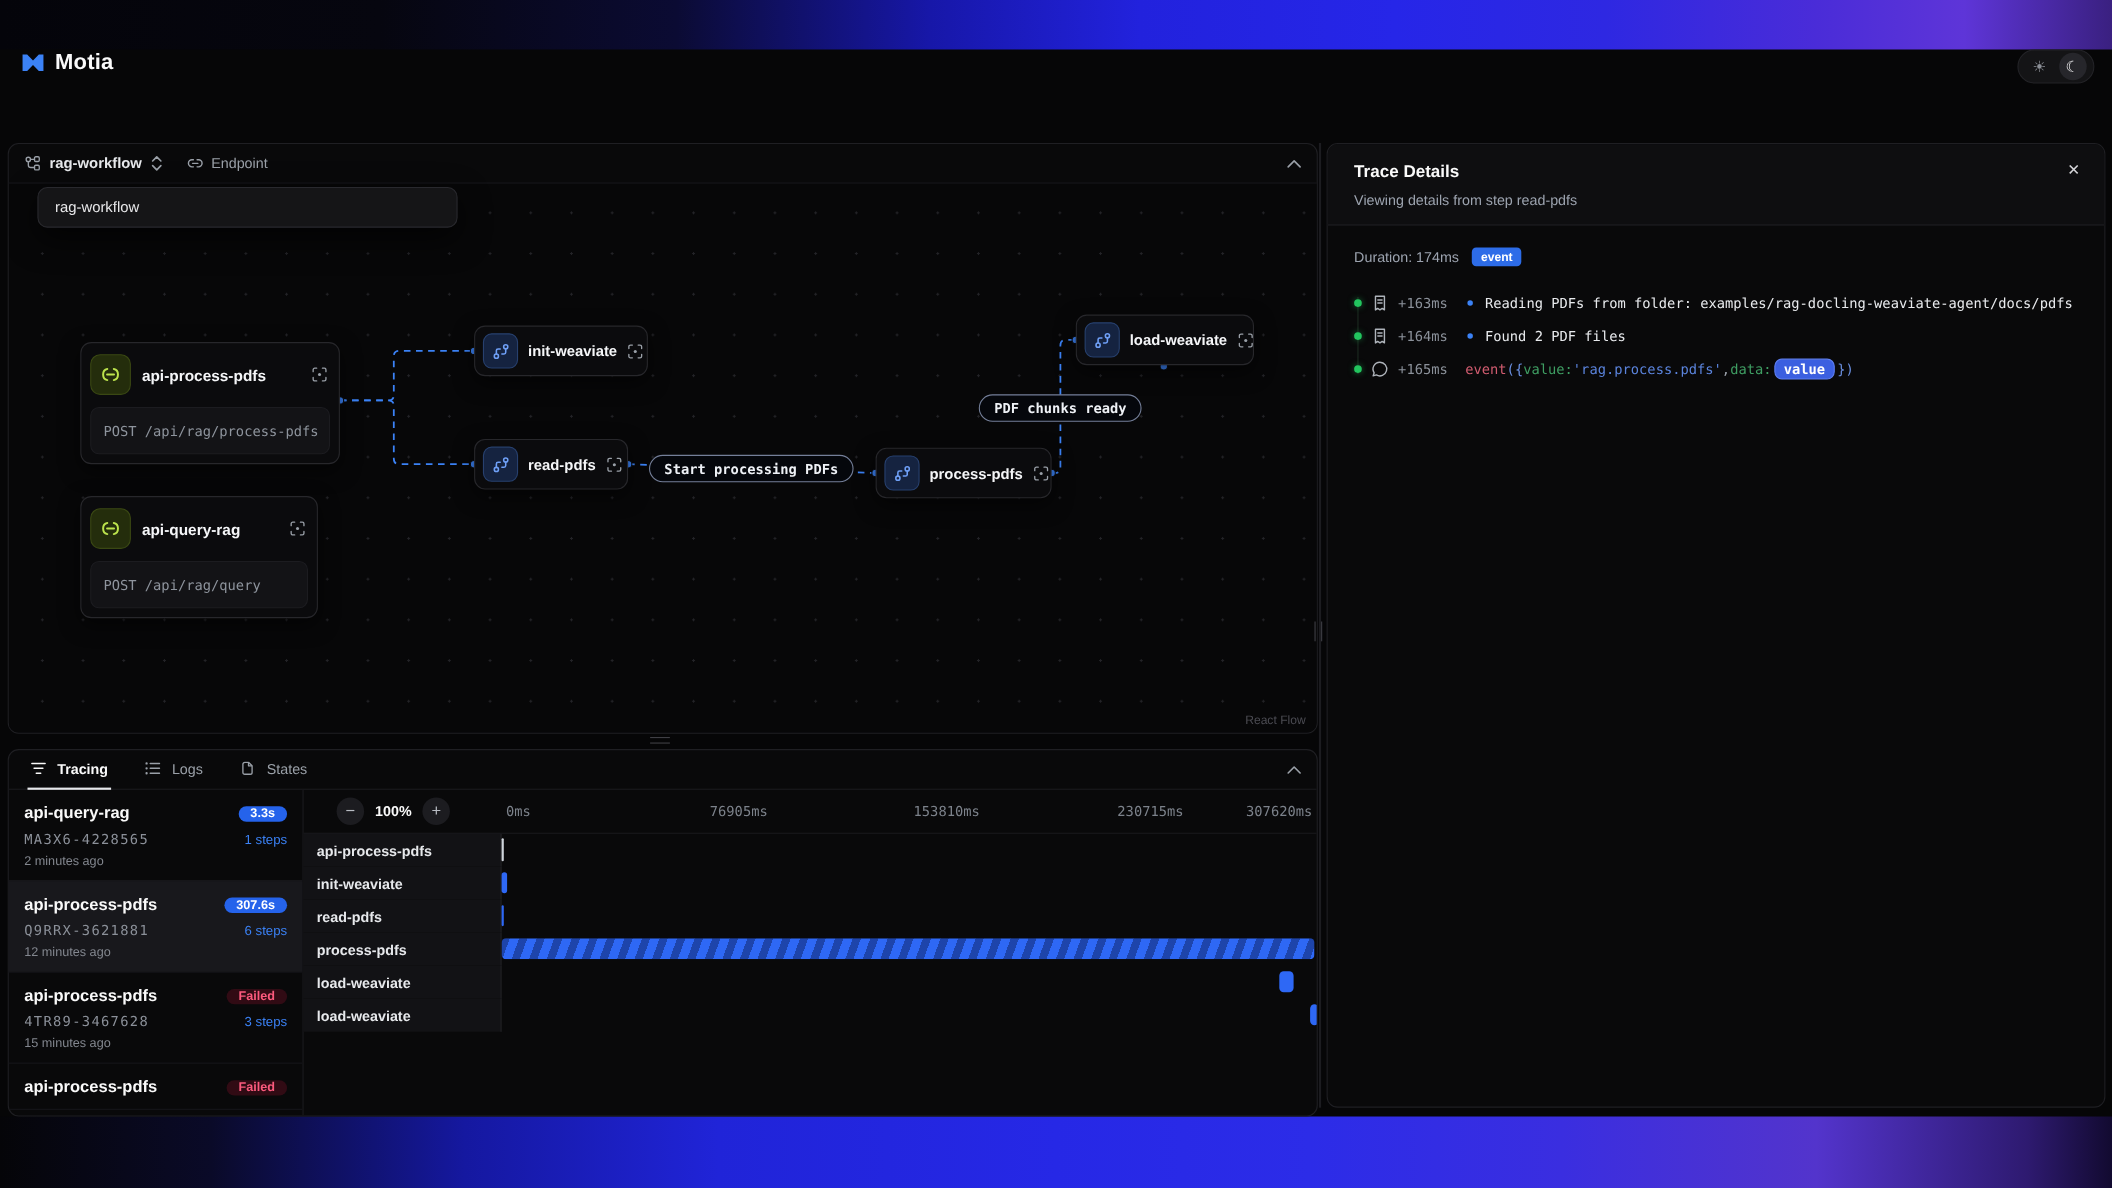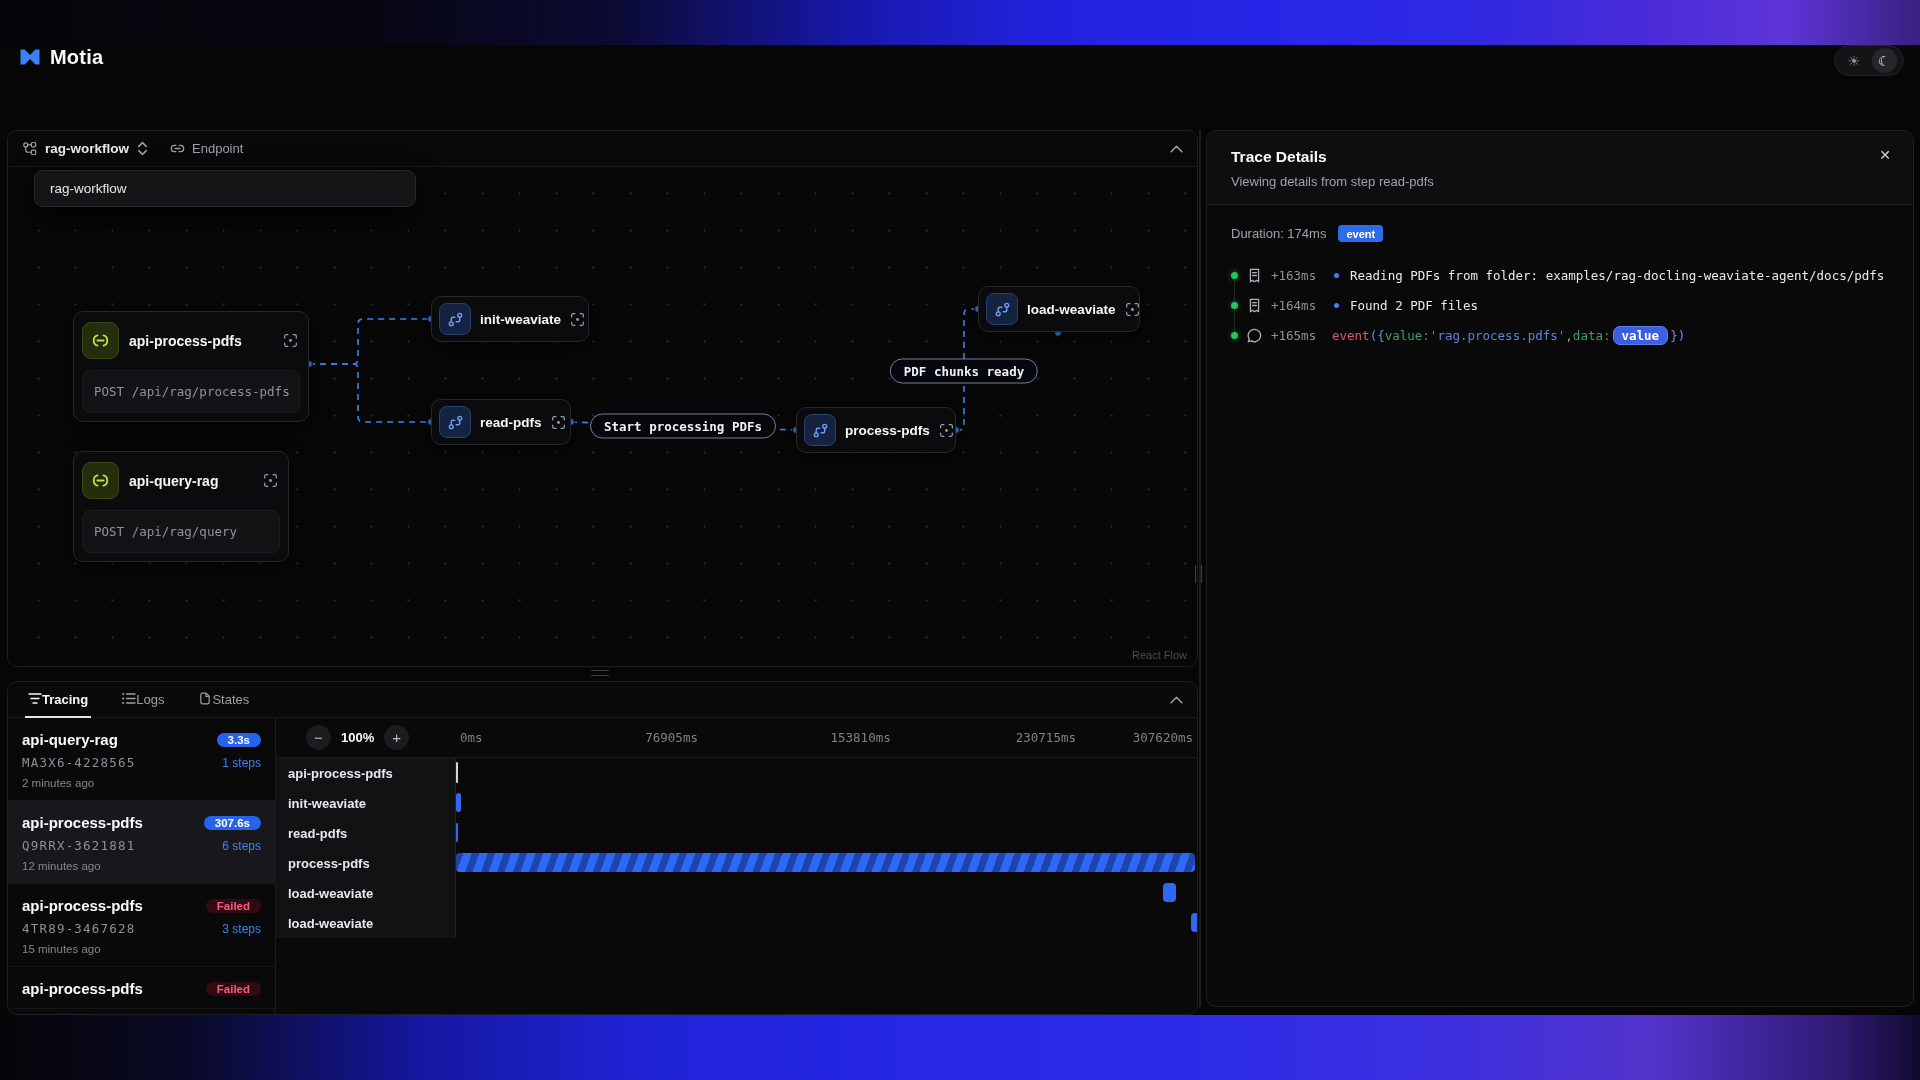--- a/index.html
+++ b/index.html
@@ -58,21 +58,21 @@
   .edge-label { position:absolute; z-index:4; transform:translate(-50%,-50%); background:#05070c; border:1px solid #747f99; border-radius:999px; padding:4px 13px; font-family:"DejaVu Sans Mono",monospace; font-size:12.5px; font-weight:700; color:#eef1f6; white-space:nowrap; }
   .attribution { position:absolute; right:10px; bottom:6px; font-size:11px; color:#4b4b52; z-index:5; }
 
   
   .h-handle { position:absolute; left:591px; top:625px; width:18px; height:6px; border-top:1.5px solid #3f3f45; border-bottom:1.5px solid #3f3f45; z-index:8; cursor:row-resize; }
   .v-divider { position:absolute; left:1199px; top:85px; width:1.5px; height:877px; background:#1c1c20; z-index:8; }
   .v-handle { position:absolute; left:1195px; top:520px; width:7px; height:18px; border-left:1.5px solid #3f3f45; border-right:1.5px solid #3f3f45; z-index:9; cursor:col-resize; }
 
   
   .tabs-bar { height:36px; border-bottom:1px solid #1b1b1f; display:flex; align-items:center; gap:34px; padding:0 14px 0 20px; }
-  .btab { height:100%; display:flex; align-items:center; gap:0; font-size:13px; color:#9aa0a8; position:relative; cursor:pointer; }
+  .btab { height:100%; display:flex; align-items:center; gap:10px; font-size:13px; color:#9aa0a8; position:relative; cursor:pointer; }
   .btab svg { width:14px; height:13px; }
   .btab.active { color:#fafafa; font-weight:600; }
   .btab.active::after { content:''; position:absolute; left:-3px; right:-3px; bottom:-1px; height:2px; background:#e5e7eb; }
   .bottom-body { display:flex; height:296px; }
   .trace-list { width:268px; border-right:1px solid #1b1b1f; overflow:hidden; flex:0 0 auto; }
   .trace-item { padding:13px 14px 11px; border-bottom:1px solid #161619; cursor:pointer; }
   .trace-item.sel { background:#18181c; }
   .tr-row { display:flex; align-items:center; justify-content:space-between; }
   .tr-name { font-size:15px; font-weight:700; color:#fafafa; }
   .tr-badge { font-size:11.5px; font-weight:700; padding:1px 11px; border-radius:999px; }

